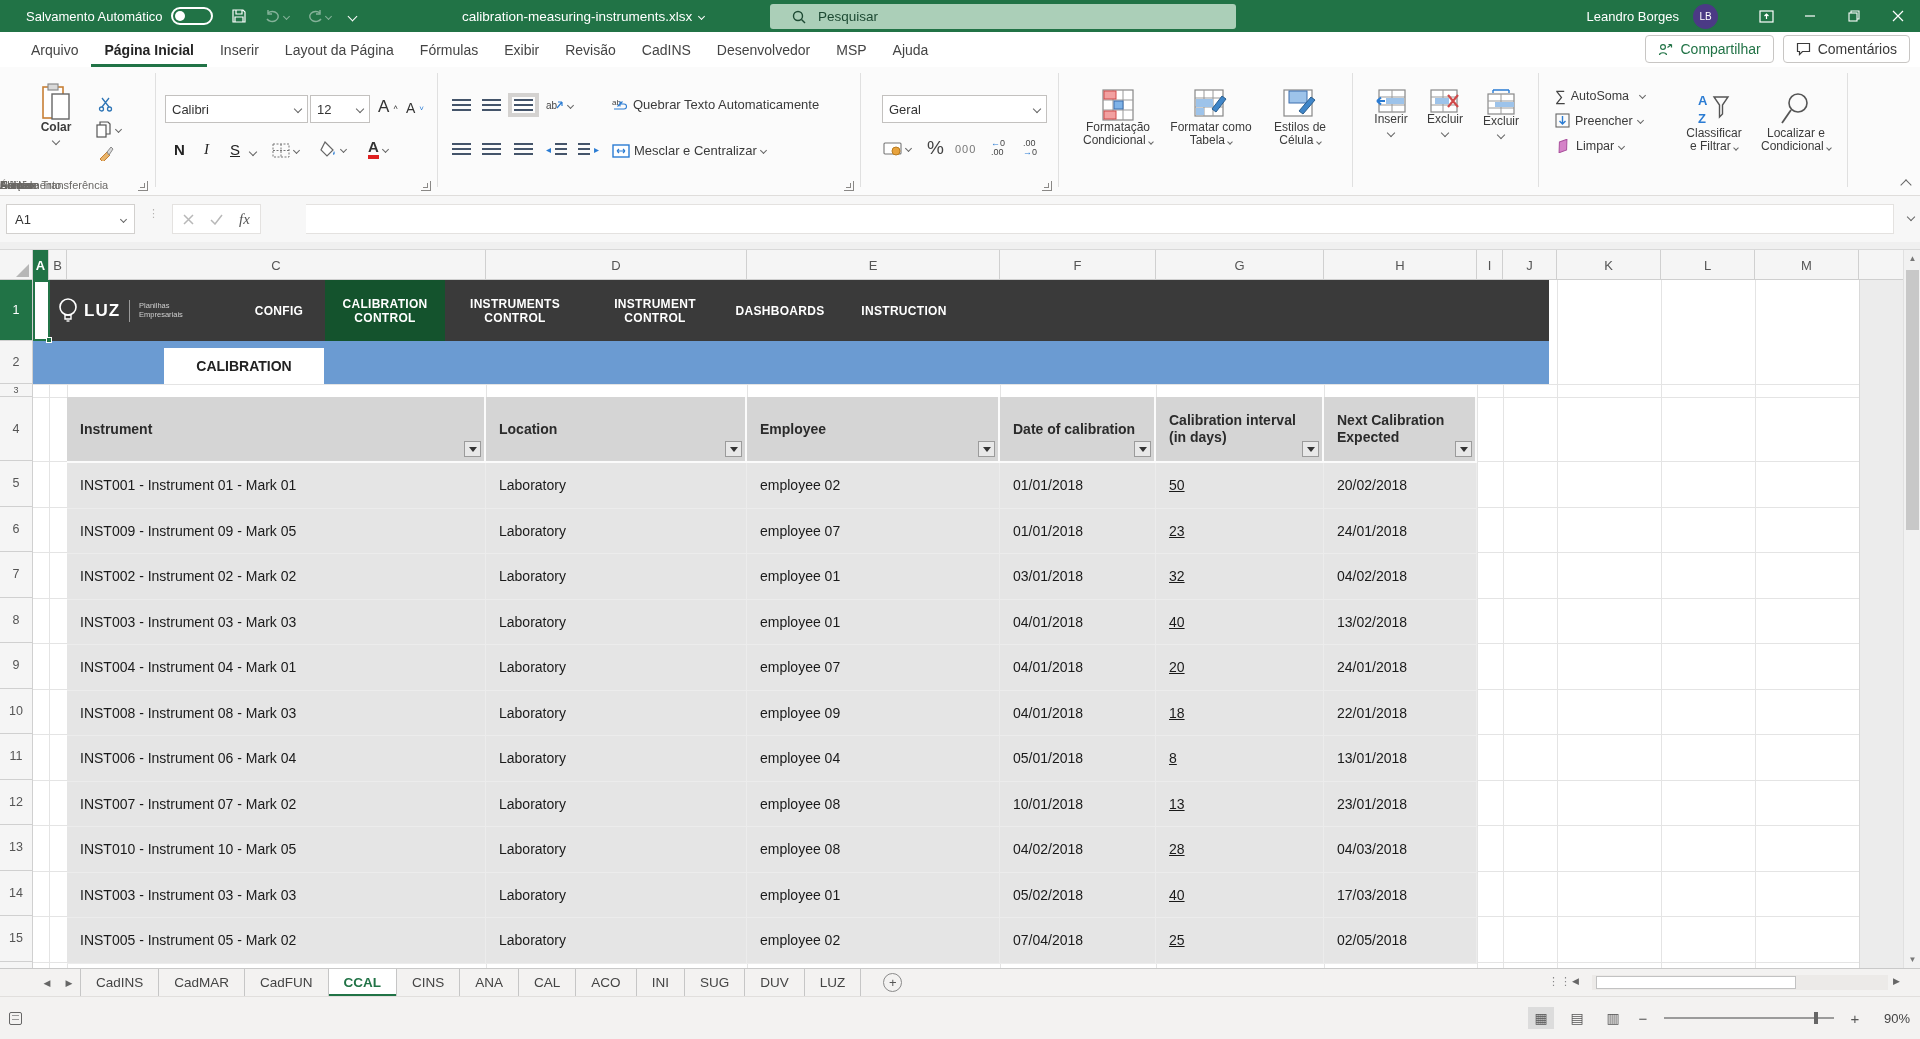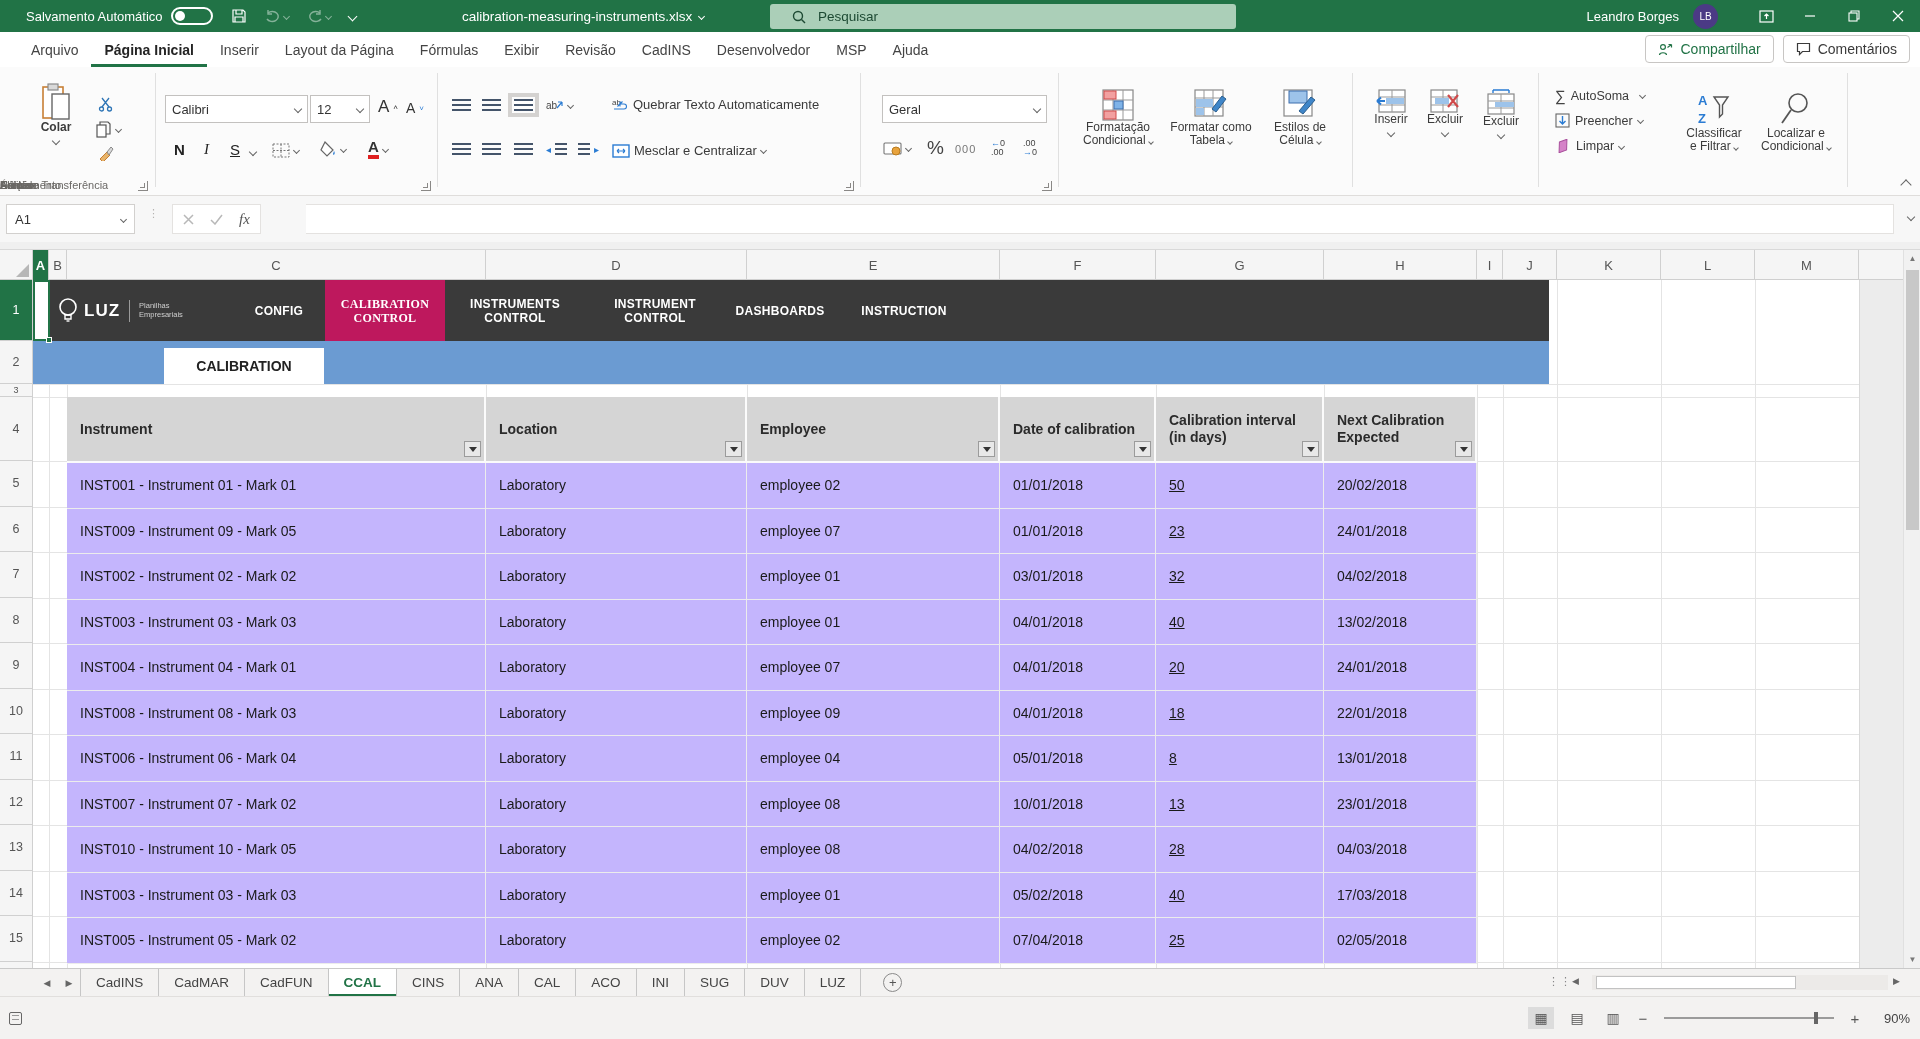--- a/index.html
+++ b/index.html
@@ -96,37 +96,37 @@
   .logo .brand{font-size:17px;font-weight:700;letter-spacing:1px;}
   .logo .vline{width:1px;height:22px;background:#9a9a9a;margin:0 4px;}
   .logo .subs{font-size:7.5px;line-height:8.5px;color:#cfcfcf;}
   .nav-item{position:absolute;top:0;height:61px;display:flex;align-items:center;justify-content:center;text-align:center;color:#fff;font-size:12px;font-weight:600;letter-spacing:.3px;line-height:14px;}
   .nav-item:nth-of-type(1){left:175px;width:110px;}
   .nav-item:nth-of-type(2){left:276px;width:120px;}
   .nav-item:nth-of-type(3){left:411px;width:110px;}
   .nav-item:nth-of-type(4){left:551px;width:110px;}
   .nav-item:nth-of-type(5){left:671px;width:120px;}
   .nav-item:nth-of-type(6){left:800px;width:110px;}
-  .nav-item.active{background:#be185d;font-family:Liberation Serif, serif;}
+  .nav-item.active{background:#14532d;}
   .bluebar{position:absolute;left:33px;top:61px;width:1516px;height:43px;background:#6b9bd2;}
   .sectiontab{position:absolute;left:164px;top:68px;width:160px;height:36px;background:#fff;display:flex;align-items:center;justify-content:center;font-size:14px;font-weight:600;color:#222;}
 
   .xtable{position:absolute;left:67px;top:117px;width:1410px;}
   .thead{display:flex;height:64px;}
   .th{position:relative;background:#d5d5d5;border-right:2px solid #fbfbfb;display:flex;align-items:center;padding:0 22px 0 13px;font-weight:600;font-size:14px;color:#2b2b2b;line-height:17px;}
   .thead div:nth-of-type(1){width:419px;}
   .thead div:nth-of-type(2){width:261px;}
   .thead div:nth-of-type(3){width:253px;}
   .thead div:nth-of-type(4){width:156px;padding-right:2px;}
   .thead div:nth-of-type(5){width:168px;}
   .thead div:nth-of-type(6){width:153px;}
   .filter-btn{position:absolute;right:3px;bottom:4px;width:17px;height:16px;background:#e8e8e8;border:1px solid #9b9b9b;display:flex;align-items:center;justify-content:center;padding:0;}
   .filter-btn .tri{width:0;height:0;border-left:4px solid transparent;border-right:4px solid transparent;border-top:5px solid #333;}
   .tbody{border-top:2px solid #fbfbfb;}
-  .trow{display:flex;height:45.5px;background:#c4b5fd;}
+  .trow{display:flex;height:45.5px;background:#e5e5e5;}
   .td{border-right:1px solid #ececec;border-bottom:1px solid #ececec;display:flex;align-items:center;padding-left:13px;font-size:14px;color:#1a1a1a;}
   .trow div:nth-of-type(1){width:419px;}
   .trow div:nth-of-type(2){width:261px;}
   .trow div:nth-of-type(3){width:253px;}
   .trow div:nth-of-type(4){width:156px;}
   .trow div:nth-of-type(5){width:168px;text-decoration:underline;}
   .trow div:nth-of-type(6){width:153px;}
 
   .a1cell{position:absolute;left:33px;top:0;width:17px;height:61px;background:#fff;border:2px solid #217346;}
   .a1cell .handle{position:absolute;right:-4px;bottom:-4px;width:6px;height:6px;background:#217346;border:1px solid #fff;}

